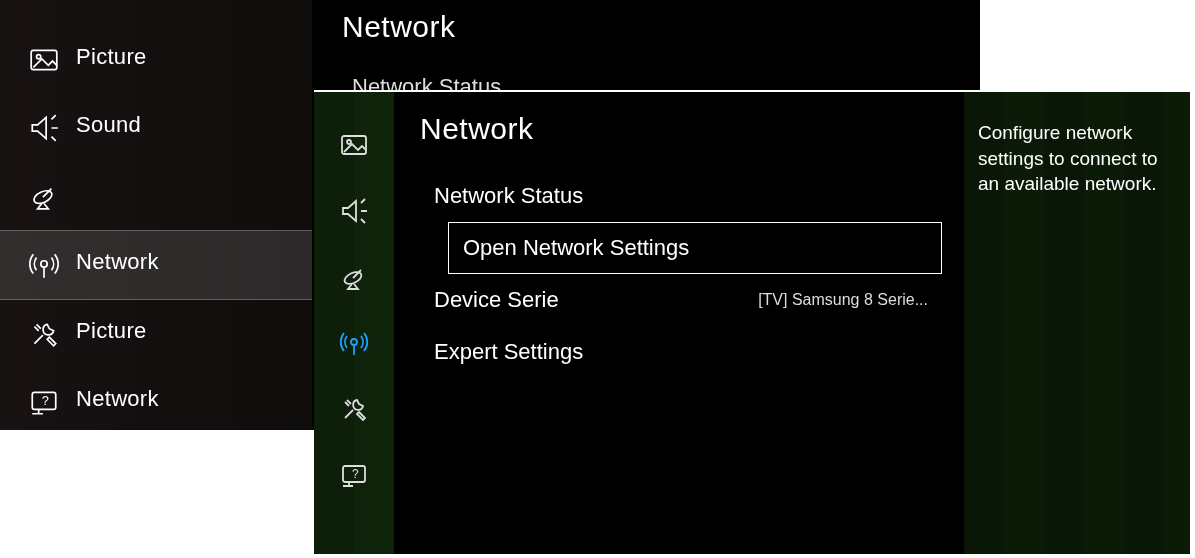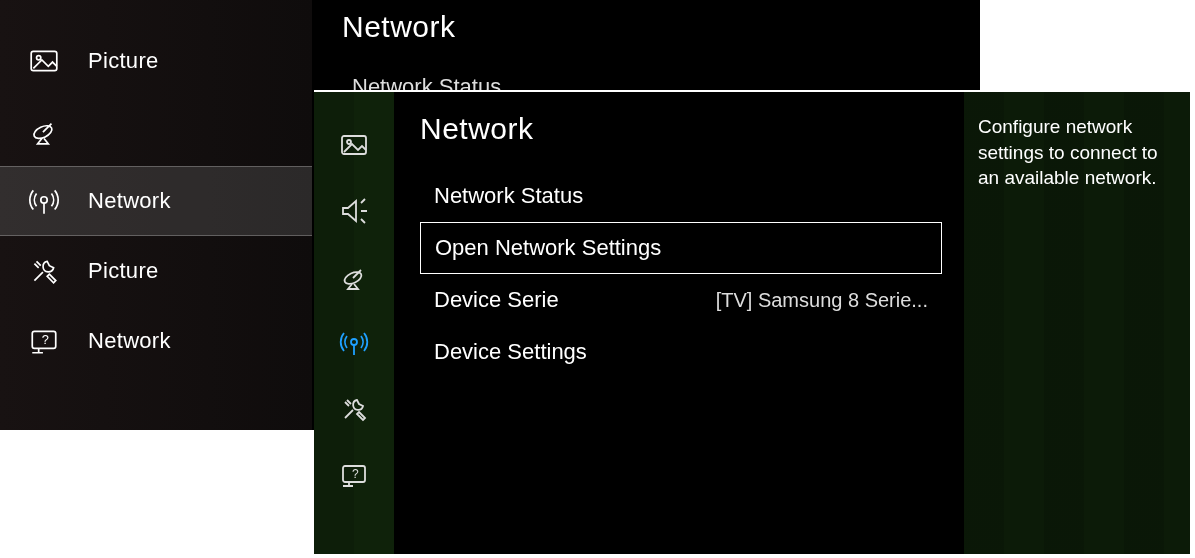--- a/index.html
+++ b/index.html
@@ -46,22 +46,21 @@
     }
     .back-item {
       color: #ddd;
       font-size: 22px;
       margin-left: 10px;
     }
 
     
     .sb-item {
       display: flex;
-      align-items: center;
-      gap: 28px;
+      gap: 16px;
       padding: 18px 28px;
       color: #fff;
       font-size: 22px;
       letter-spacing: 0.3px;
       cursor: pointer;
       height: 70px;
     }
     .sb-item.selected {
       background: rgba(120,120,120,0.28);
       border-top: 1px solid rgba(255,255,255,0.25);
@@ -142,27 +141,28 @@
       display: flex;
       align-items: center;
       justify-content: space-between;
       height: 52px;
       padding: 0 14px;
       font-size: 22px;
       cursor: pointer;
     }
     .menu-row.outlined {
       border: 1.5px solid #fff;
-    }
-    .menu-row .val { color: #ddd; font-size: 20px; }
+      margin-left: 28px;
+    }
+    .menu-row .val { color: #ddd; font-size: 16px; }
 
     .front-right {
       flex: 1;
       height: 100%;
-      padding: 22px 16px 0 14px;
+      padding: 28px 16px 0 14px;
       color: #fff;
       font-size: 19px;
       line-height: 1.35;
     }
     .front-right {
       background:
         linear-gradient(rgba(0,0,0,0.78), rgba(0,0,0,0.78)),
         repeating-linear-gradient(to right,
           #2e6a1f 0px, #2e6a1f 40px,
           #357a24 40px, #357a24 80px
@@ -215,20 +215,28 @@
 
     <div class="sb-item">
       <span class="sb-icon">
         <svg viewBox="0 0 30 30">
             <use href="#ico-picture"></use>
           </svg>
       </span>
       <span>Picture</span>
     </div>
 
+    <div class="sb-item">
+      <span class="sb-icon">
+        <svg viewBox="0 0 30 30">
+            <use href="#ico-sound"></use>
+          </svg>
+      </span>
+      <span>Sound</span>
+    </div>
 
     <div class="sb-item">
       <span class="sb-icon">
         <svg viewBox="0 0 30 30">
             <use href="#ico-satellite"></use>
           </svg>
       </span>
     </div>
 
     <div class="sb-item selected">
@@ -313,21 +321,21 @@
       <span>Open Network Settings</span>
       <span class="val"></span>
     </div>
 
     <div class="menu-row">
       <span>Device Serie</span>
       <span class="val">[TV] Samsung 8 Serie...</span>
     </div>
 
     <div class="menu-row">
-      <span>Device Settings</span>
+      <span>Expert Settings</span>
       <span class="val"></span>
     </div>
   </div>
 
   <div class="front-right">
     <div>Configure network settings to connect to an available network.</div>
 
   </div>
 
 </div>

